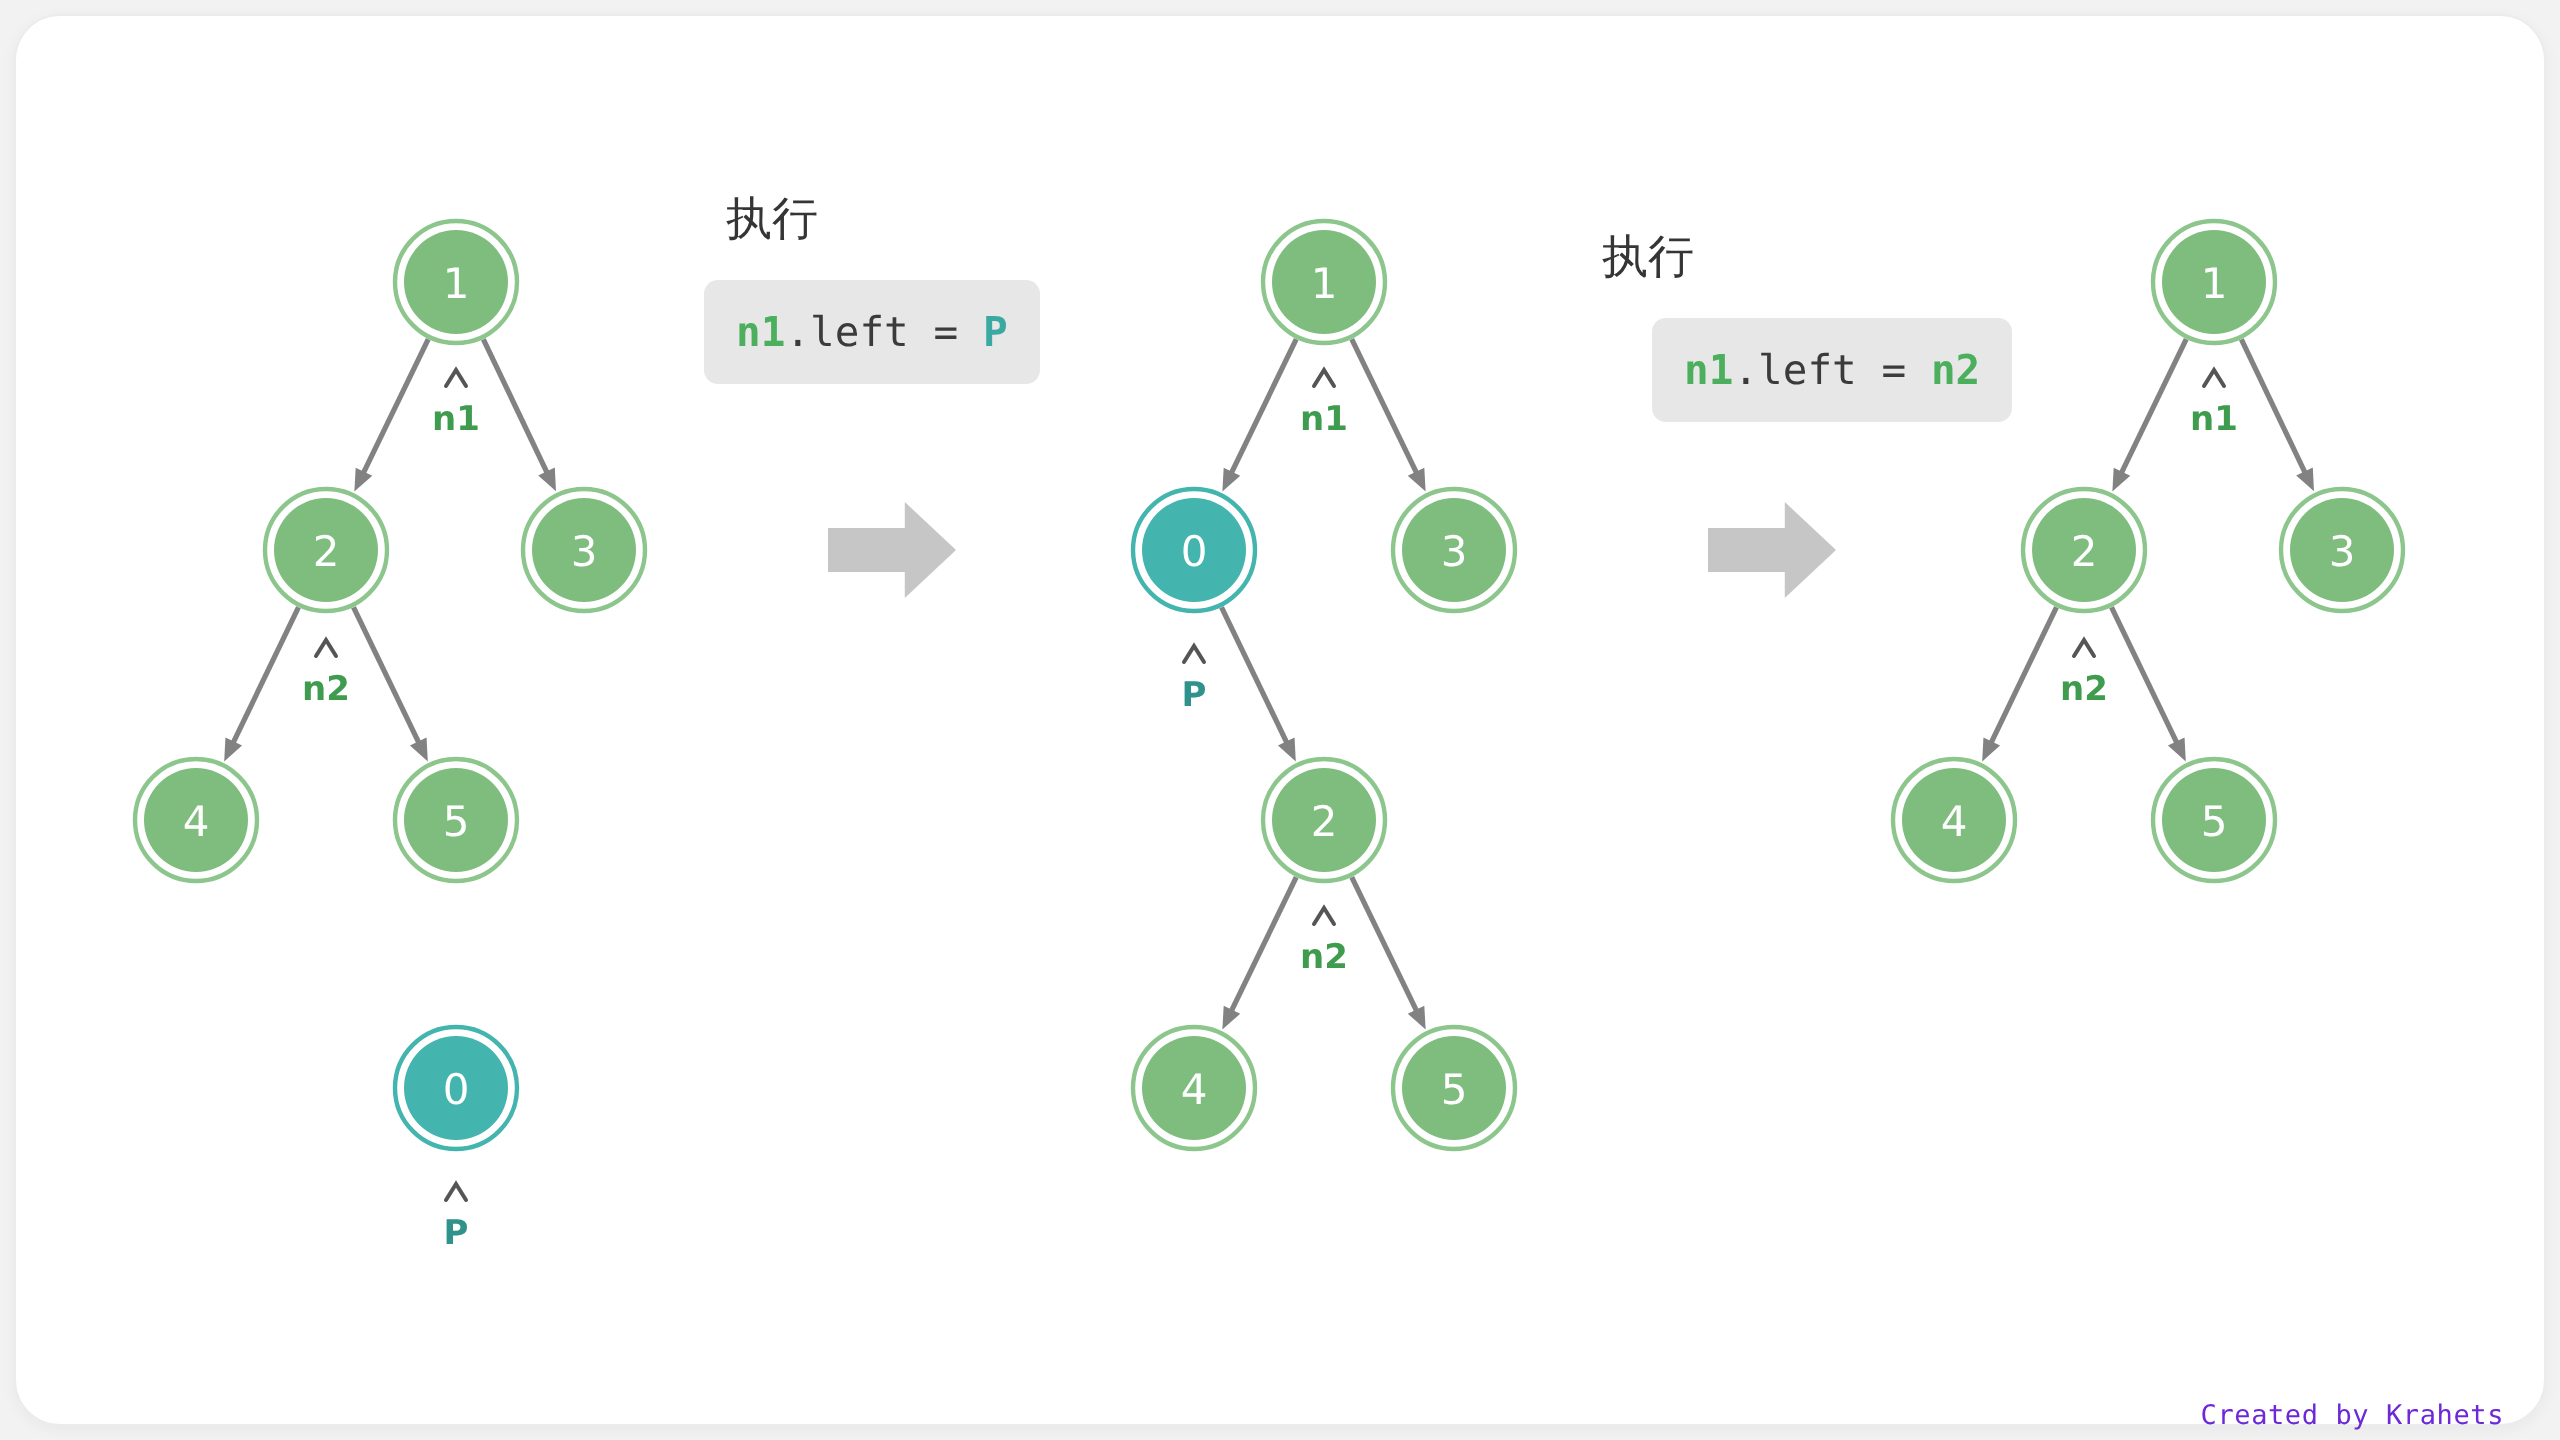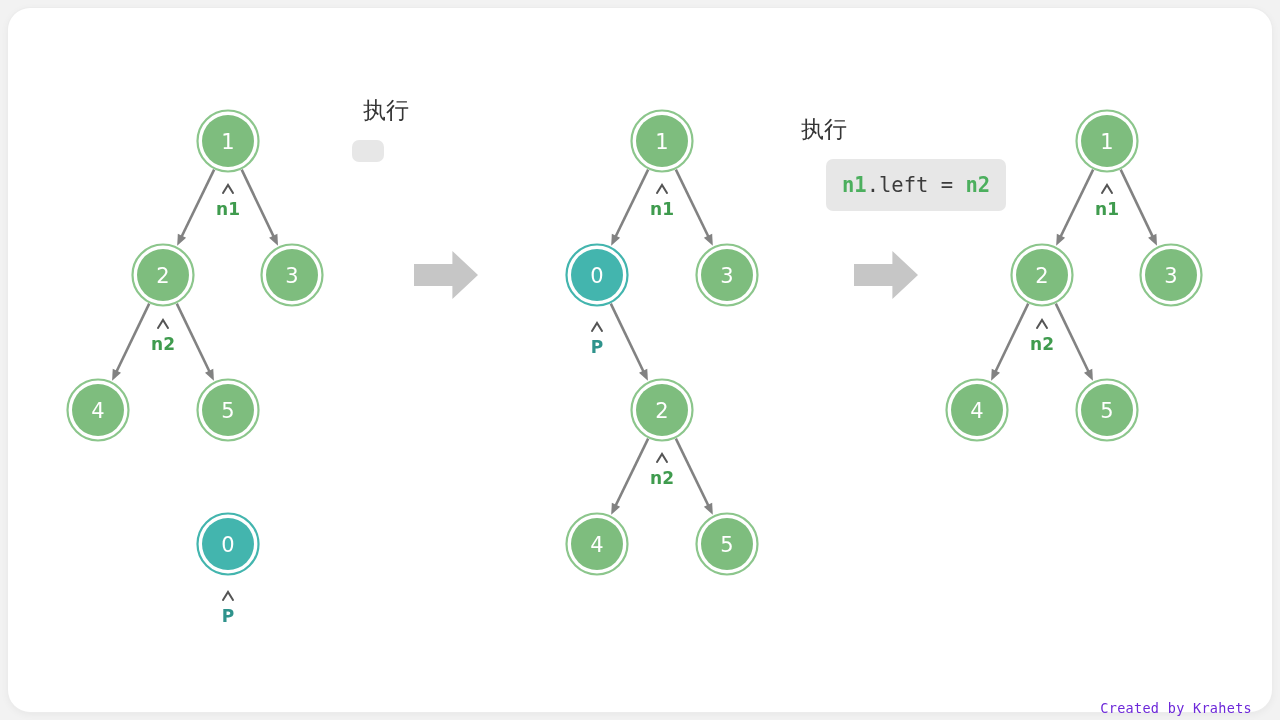--- a/index.html
+++ b/index.html
@@ -265,20 +265,20 @@
           <text x="1107" y="215" class="ptr-label ptr-green">n1</text>
           <path d="M 1037 328 L 1042 320 L 1047 328" class="caret"></path>
           <text x="1042" y="350" class="ptr-label ptr-green">n2</text>
         </g>
         <polygon points="414,263.96 452.4,263.96 452.4,251 478,275 452.4,299 452.4,286.03999999999996 414,286.03999999999996" class="big-arrow"></polygon>
         <polygon points="854,263.96 892.4,263.96 892.4,251 918,275 892.4,299 892.4,286.03999999999996 854,286.03999999999996" class="big-arrow"></polygon>
       </svg>
 
     <div id="overlay">
         <div class="step-title" style="left: 363px; top: 99px;">执行</div>
-        <div class="code-box" style="left: 352px; top: 140px;"></div>
+        <div class="code-box" style="left: 352px; top: 140px;"><span class="code-line"><span class="tok-var">n1</span><span class="tok-plain">.left = </span><span class="tok-p">P</span></span></div>
         <div class="step-title" style="left: 801px; top: 118px;">执行</div>
         <div class="code-box" style="left: 826px; top: 159px;"><span class="code-line"><span class="tok-var">n1</span><span class="tok-plain">.left = </span><span class="tok-var">n2</span></span></div>
       </div>
 
     <div class="credit">Created by Krahets</div>
   </div>
 </div>
 
 </body></html>

